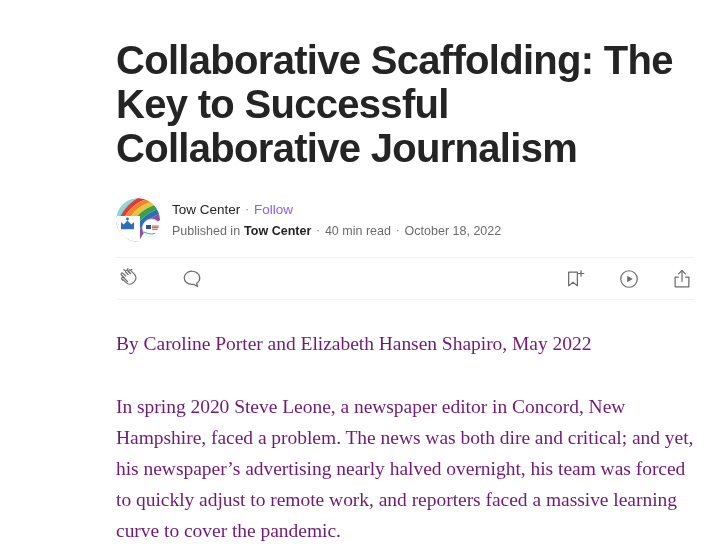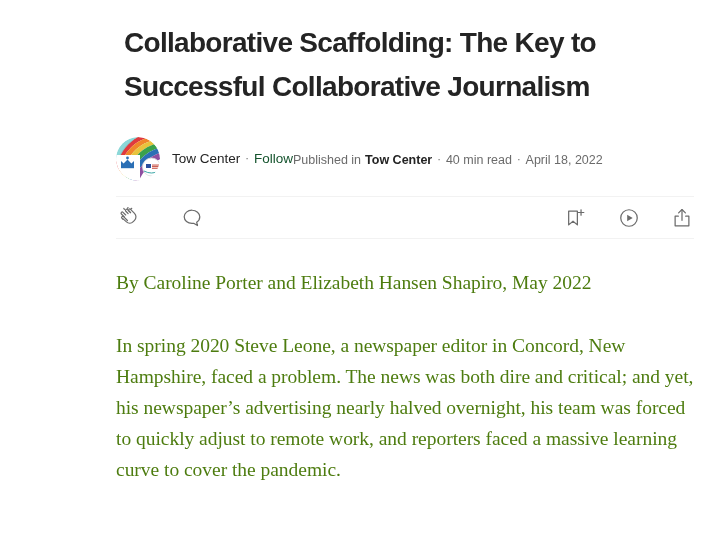--- a/index.html
+++ b/index.html
@@ -16,24 +16,24 @@
 
   #article {
     position: absolute;
     left: 116px;
     top: 0;
     width: 578px;
   }
 
   
   .article-title {
-    margin: 8px;
-    padding-top: 13px;
+    margin: 0;
+    padding-top: 38px;
     font-family: "Liberation Sans", sans-serif;
-    font-size: 28px;
+    font-size: 40px;
     font-weight: 700;
     line-height: 44px;
     letter-spacing: -0.7px;
     color: #242424;
     width: 568px;
   }
 
   
   .byline {
     display: flex;
@@ -48,21 +48,21 @@
     flex: 0 0 44px;
     position: relative;
     overflow: hidden;
     background: #ffffff;
   }
   .avatar svg { display: block; }
 
   .byline-text {
     margin-left: 12px;
     display: flex;
-    flex-direction: row;
+    flex-direction: column;
     justify-content: center;
   }
   .byline-row-1 {
     font-size: 13.5px;
     line-height: 19px;
     color: #242424;
     display: flex;
     align-items: baseline;
     white-space: nowrap;
   }
@@ -77,21 +77,21 @@
   }
   .author-name { color: #242424; }
   .dot-sep {
     color: #6b6b6b;
     margin: 0 5px;
     font-size: 11px;
     position: relative;
     top: -1px;
   }
   .follow-link {
-    color: #14532d;
+    color: #8b5cf6;
     cursor: pointer;
   }
   .pub-strong { color: #242424; font-weight: 700; margin-left: 4px; }
   .meta-plain { color: #6b6b6b; }
 
   
   .action-bar {
     margin-top: 15px;
     width: 578px;
     border-top: 1px solid #f2f2f2;
@@ -112,21 +112,21 @@
     cursor: pointer;
     color: #6b6b6b;
   }
   .icon-btn svg { display: block; }
 
   
   .body-content {
     margin-top: 28px;
     width: 578px;
     font-family: "Liberation Serif", serif;
-    color: #4d7c0f;
+    color: #701a75;
   }
   .body-content p {
     margin: 0 0 32px 0;
     font-size: 19.5px;
     line-height: 31px;
     letter-spacing: -0.03px;
   }
   .body-content p:last-child { margin-bottom: 6px; }
 </style>
 </head>
@@ -179,21 +179,21 @@
         <span class="author-name">Tow Center</span>
         <span class="dot-sep">·</span>
         <span class="follow-link">Follow</span>
       </div>
       <div class="byline-row-2">
         <span class="meta-plain">Published in</span>
         <span class="pub-strong">Tow Center</span>
         <span class="dot-sep">·</span>
         <span class="meta-plain">40 min read</span>
         <span class="dot-sep">·</span>
-        <span class="meta-plain">April 18, 2022</span>
+        <span class="meta-plain">October 18, 2022</span>
       </div>
     </div>
   </div>
 
   <div class="action-bar">
 
     <div class="action-group left">
       <div class="icon-btn">
         <svg width="22" height="22" viewBox="0 0 24 24" fill="none" stroke="#6b6b6b" stroke-width="1.3" stroke-linecap="round" stroke-linejoin="round">
           <path d="M11.37 14.72 7.2 10.55a1.27 1.27 0 0 0-1.8 1.8l1.2 1.2"></path>

